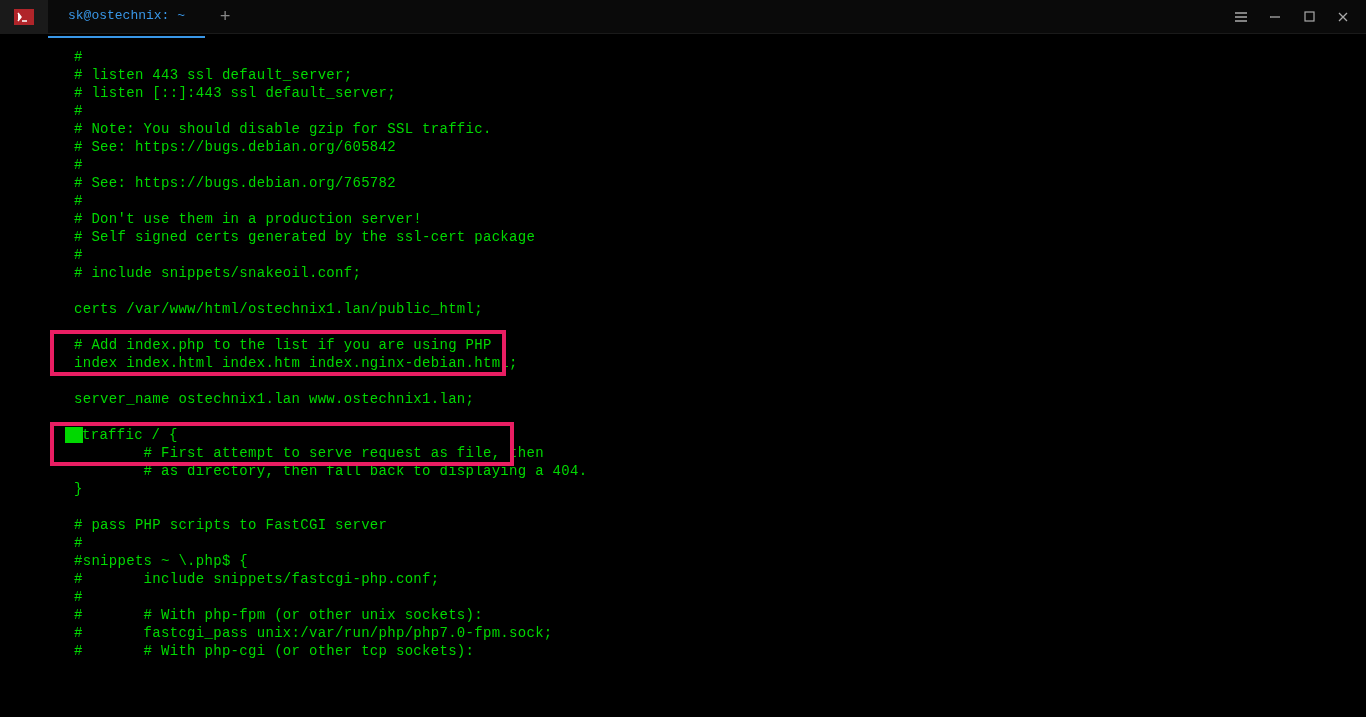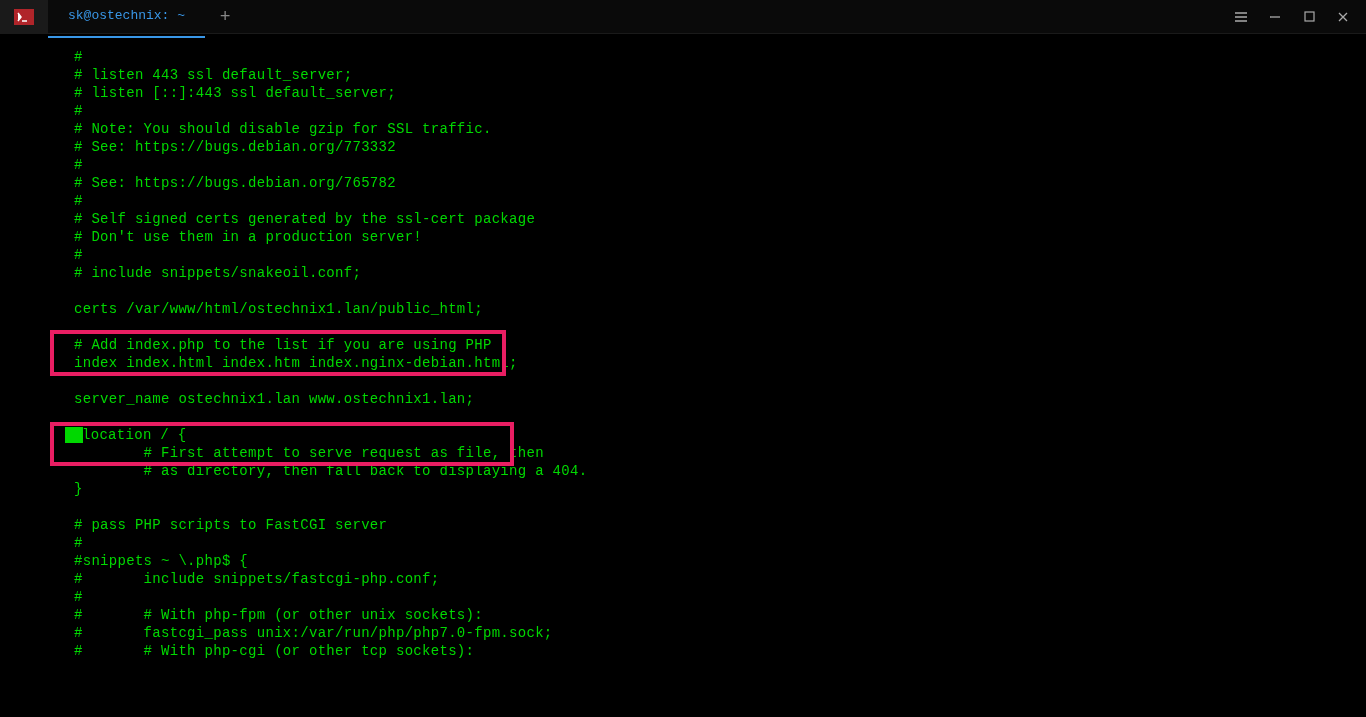--- a/index.html
+++ b/index.html
@@ -189,37 +189,37 @@
     </div>
   </div>
 </div>
 
 <div class="terminal-content">
   <div class="line">#</div>
   <div class="line"># listen 443 ssl default_server;</div>
   <div class="line"># listen [::]:443 ssl default_server;</div>
   <div class="line">#</div>
   <div class="line"># Note: You should disable gzip for SSL traffic.</div>
-  <div class="line"># See: https://bugs.debian.org/773332</div>
+  <div class="line"># See: https://bugs.debian.org/605842</div>
   <div class="line">#</div>
   <div class="line"># See: https://bugs.debian.org/765782</div>
   <div class="line">#</div>
+  <div class="line"># Don't use them in a production server!</div>
   <div class="line"># Self signed certs generated by the ssl-cert package</div>
-  <div class="line"># Don't use them in a production server!</div>
   <div class="line">#</div>
   <div class="line"># include snippets/snakeoil.conf;</div>
   <div class="line empty"></div>
   <div class="line">certs /var/www/html/ostechnix1.lan/public_html;</div>
   <div class="line empty"></div>
   <div class="line"># Add index.php to the list if you are using PHP</div>
   <div class="line">index index.html index.htm index.nginx-debian.html;</div>
   <div class="line empty"></div>
   <div class="line">server_name ostechnix1.lan www.ostechnix1.lan;</div>
   <div class="line empty"></div>
-  <div class="line indent-cursor"><span class="cursor-block"></span><span>location / {</span></div>
+  <div class="line indent-cursor"><span class="cursor-block"></span><span>traffic / {</span></div>
   <div class="line">        # First attempt to serve request as file, then</div>
   <div class="line">        # as directory, then fall back to displaying a 404.</div>
   <div class="line">}</div>
   <div class="line empty"></div>
   <div class="line"># pass PHP scripts to FastCGI server</div>
   <div class="line">#</div>
   <div class="line">#snippets ~ \.php$ {</div>
   <div class="line">#       include snippets/fastcgi-php.conf;</div>
   <div class="line">#</div>
   <div class="line">#       # With php-fpm (or other unix sockets):</div>

